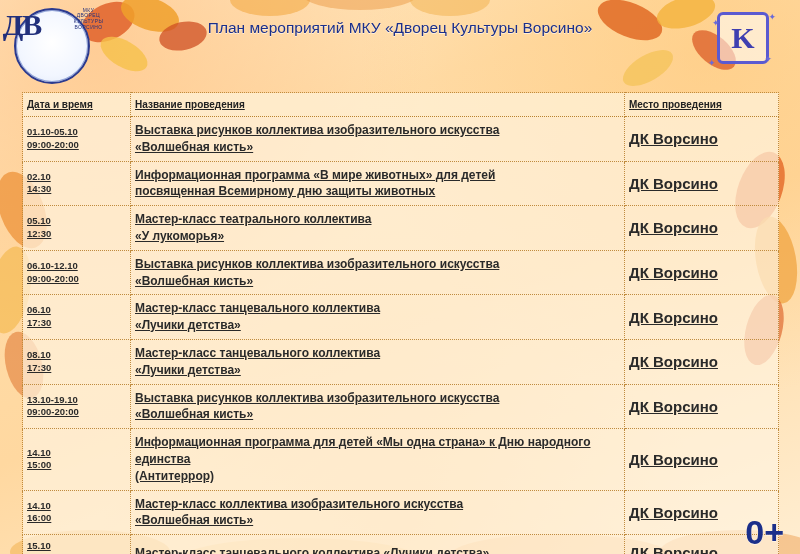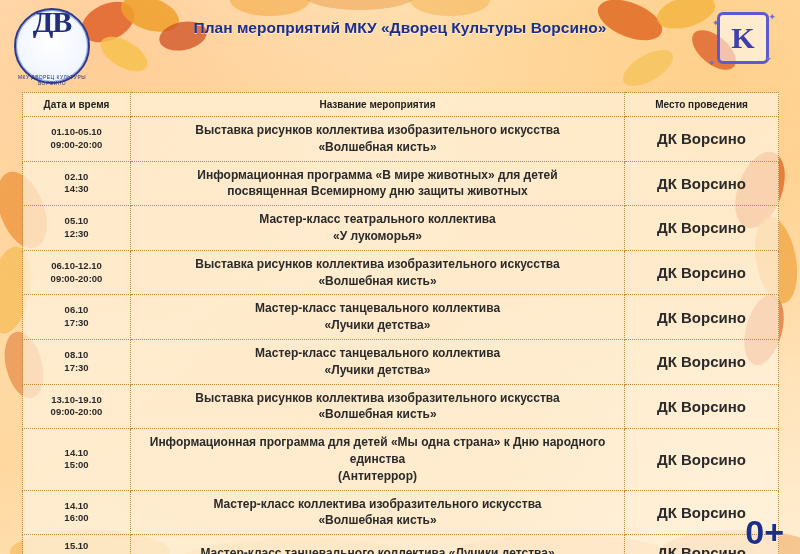--- a/index.html
+++ b/index.html
@@ -39,23 +39,22 @@
     position: absolute;
     left: 14px;
     top: 8px;
     width: 72px;
     height: 72px;
     border-radius: 50%;
     background: radial-gradient(circle at 50% 45%, #ffffff 0%, #f2f6ff 62%, #dde6f7 100%);
     border: 2px solid #2b3a8f;
     box-shadow: 0 0 0 1px #8fa3d8 inset;
     display: flex;
-    align-items: center;
     justify-content: center;
-    flex-direction: column;
+    flex-direction: row;
     color: #22307c;
     gap: 35px;
   }
   .logo-left .mono {
     font-family: "Liberation Serif", serif;
     font-size: 30px;
     font-weight: bold;
     line-height: 1;
     letter-spacing: -1px;
   }
@@ -96,21 +95,21 @@
     color: #6a6ad8;
     font-size: 9px;
   }
   .title-block {
     position: absolute;
     left: 110px;
     right: 110px;
     top: 18px;
     text-align: center;
     color: #1b2f8a;
-    font-weight: bold;
+    font-weight: normal;
     font-size: 15.5px;
     line-height: 1.35;
     text-shadow: 0 1px 0 rgba(255,255,255,0.6);
   }
 
   
   .table-wrap {
     position: absolute;
     left: 22px;
     top: 92px;
@@ -123,23 +122,24 @@
     font-size: 9.5px;
     color: #2a2a2a;
   }
   table.plan col.c-date { width: 108px; }
   table.plan col.c-name { width: 494px; }
   table.plan col.c-place { width: 154px; }
 
   table.plan th, table.plan td {
     border: 1px dotted #c08b3e;
     padding: 5px 4px;
-    text-align: center;
+    text-align: left;
     vertical-align: middle;
     background: rgba(255,243,222,0.72);
+    text-decoration: underline;
   }
   table.plan thead th {
     font-weight: bold;
     font-size: 10px;
     color: #222;
     background: rgba(255,240,213,0.80);
     padding: 6px 4px;
     border-bottom: 1px dotted #b9822f;
   }
   table.plan td.date {
@@ -243,21 +243,21 @@
   <div class="table-wrap">
     <table class="plan">
       <colgroup>
         <col class="c-date">
         <col class="c-name">
         <col class="c-place">
       </colgroup>
       <thead>
         <tr>
           <th>Дата и время</th>
-          <th>Название мероприятия</th>
+          <th>Название проведения</th>
           <th>Место проведения</th>
         </tr>
       </thead>
       <tbody id="table-body">
           <tr>
             <td class="date">01.10-05.10<br>09:00-20:00</td>
             <td class="name">Выставка рисунков коллектива изобразительного искусства<br>«Волшебная кисть»</td>
             <td class="place">ДК Ворсино</td>
           </tr>
           <tr>

